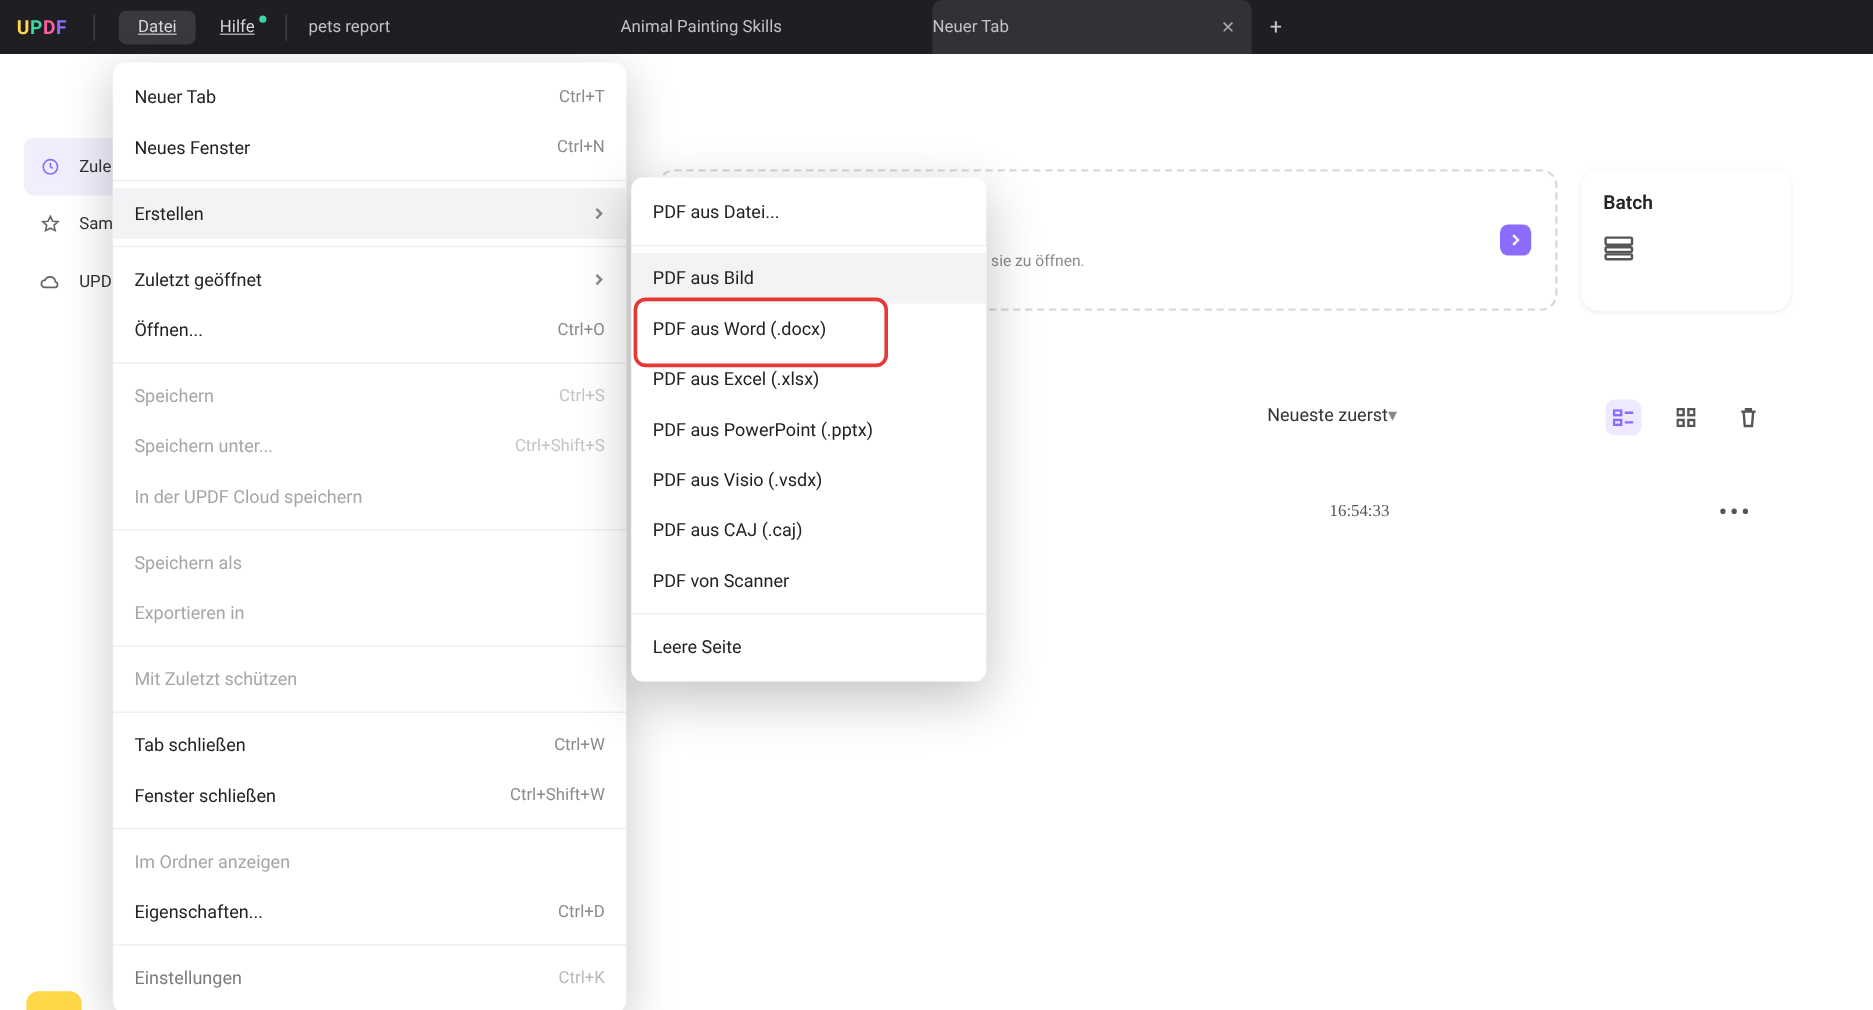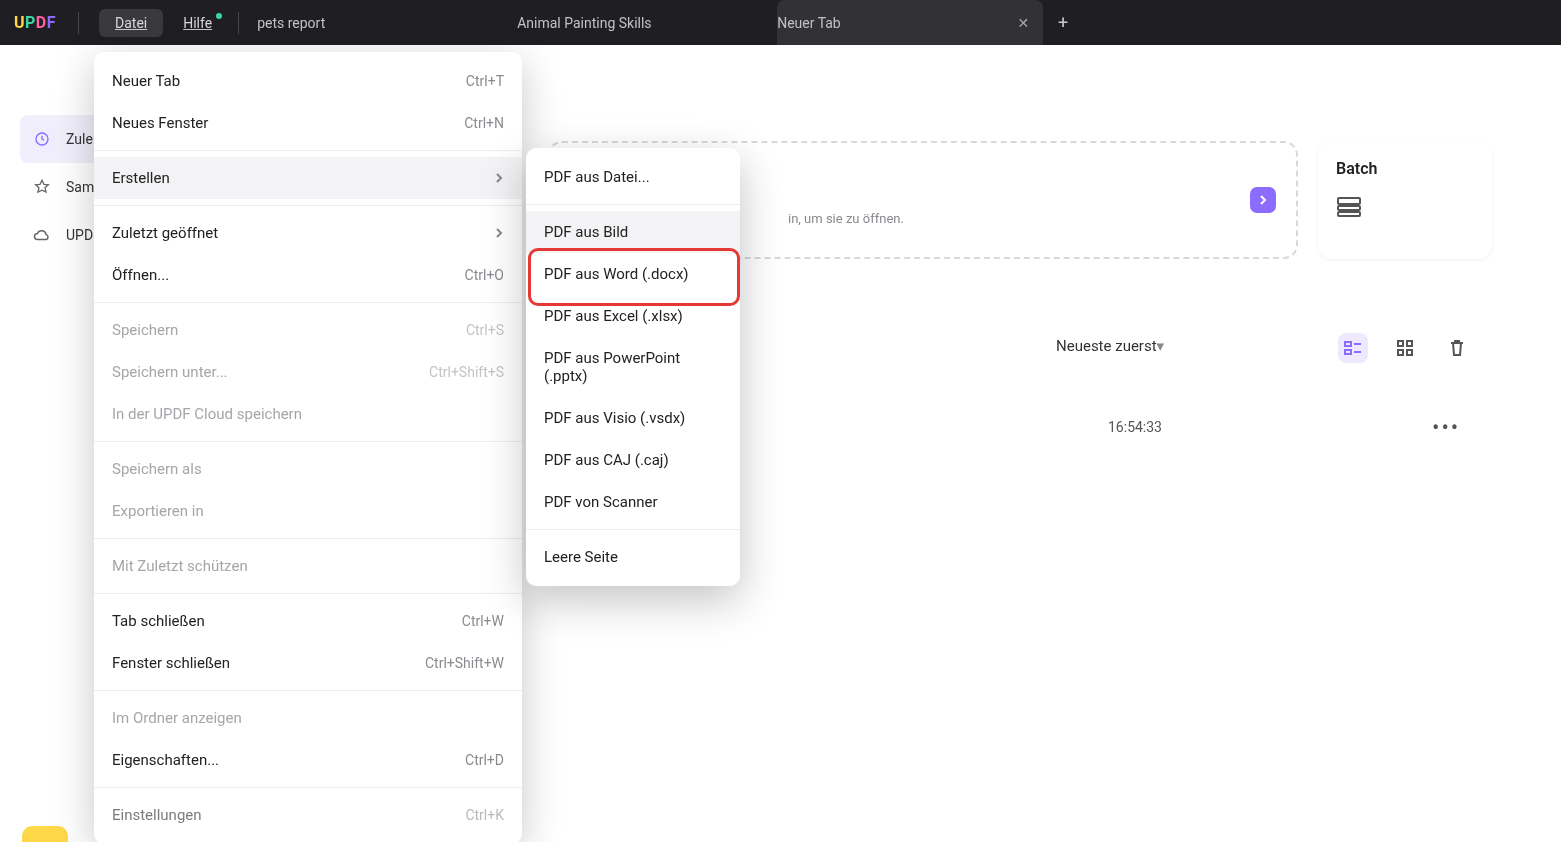--- a/index.html
+++ b/index.html
@@ -45,35 +45,35 @@
   .batch-card .title { font-size: 16px; font-weight:600; color:#222; }
   .batch-card .stack-icon { margin-top: 18px; width: 26px; height: 22px; color:#555; }
 
   
   .sort-btn { position:absolute; left: 1056px; top: 292px; font-size: 15px; color:#333; display:flex; align-items:center; gap:0; }
   .view-toggles { position:absolute; left:1338px; top: 288px; display:flex; align-items:center; gap:22px; }
   .toggle { width:30px; height:30px; border-radius:8px; display:flex; align-items:center; justify-content:center; color:#555; }
   .toggle.active { background:#efe9ff; color:#8b6cff; }
 
   
-  .file-time { position:absolute; left: 1108px; top: 374px; font-size:14px; color:#555; }
+  .file-time { position:absolute; left: 1108px; top: 374px; font-size:14px; color:#555;font-family:Liberation Serif, serif; }
   .file-more { position:absolute; left: 1432px; top: 370px; font-size:22px; color:#555; letter-spacing:2px; }
 
   
   .menu { position:absolute; left: 94px; top: 52px; width: 428px; background:#fff; border-radius: 10px; box-shadow: 0 10px 40px rgba(0,0,0,0.22); padding: 8px 0; z-index: 50; }
   .menu-item { display:flex; align-items:center; justify-content:space-between; padding: 12px 18px; font-size: 15px; color:#222; }
   .menu-item.disabled { color:#a6a6aa; }
   .menu-item.hover { background:#f3f3f5; }
   .menu-item .shortcut { font-size: 14px; color:#8a8a90; }
   .menu-item.disabled .shortcut { color:#c4c4c8; }
   .menu-item .chev { color:#888; }
   .menu-sep { height:1px; background:#ececee; margin: 6px 0; }
 
   
-  .submenu { position:absolute; left: 526px; top: 148px; width: 214px; background:#fff; border-radius: 10px; box-shadow: 0 14px 44px rgba(0,0,0,0.24); padding: 8px 0; z-index: 60; }
+  .submenu { position:absolute; left: 526px; top: 148px; width: 296px; background:#fff; border-radius: 10px; box-shadow: 0 14px 44px rgba(0,0,0,0.24); padding: 8px 0; z-index: 60; }
   .sub-item { padding: 12px 18px; font-size: 15px; color:#222; }
   .sub-item.hover { background:#f3f3f5; }
   .sub-sep { height:1px; background:#ececee; margin: 6px 0; }
   .red-box { position:absolute; border: 3px solid #e53935; border-radius: 10px; pointer-events:none; z-index:70; }
 
   
   .yellow-blob { position:absolute; left:22px; bottom:0; width:46px; height:16px; background:#ffd84a; border-radius: 10px 10px 0 0; }
 
   svg { display:block; }
 </style>

